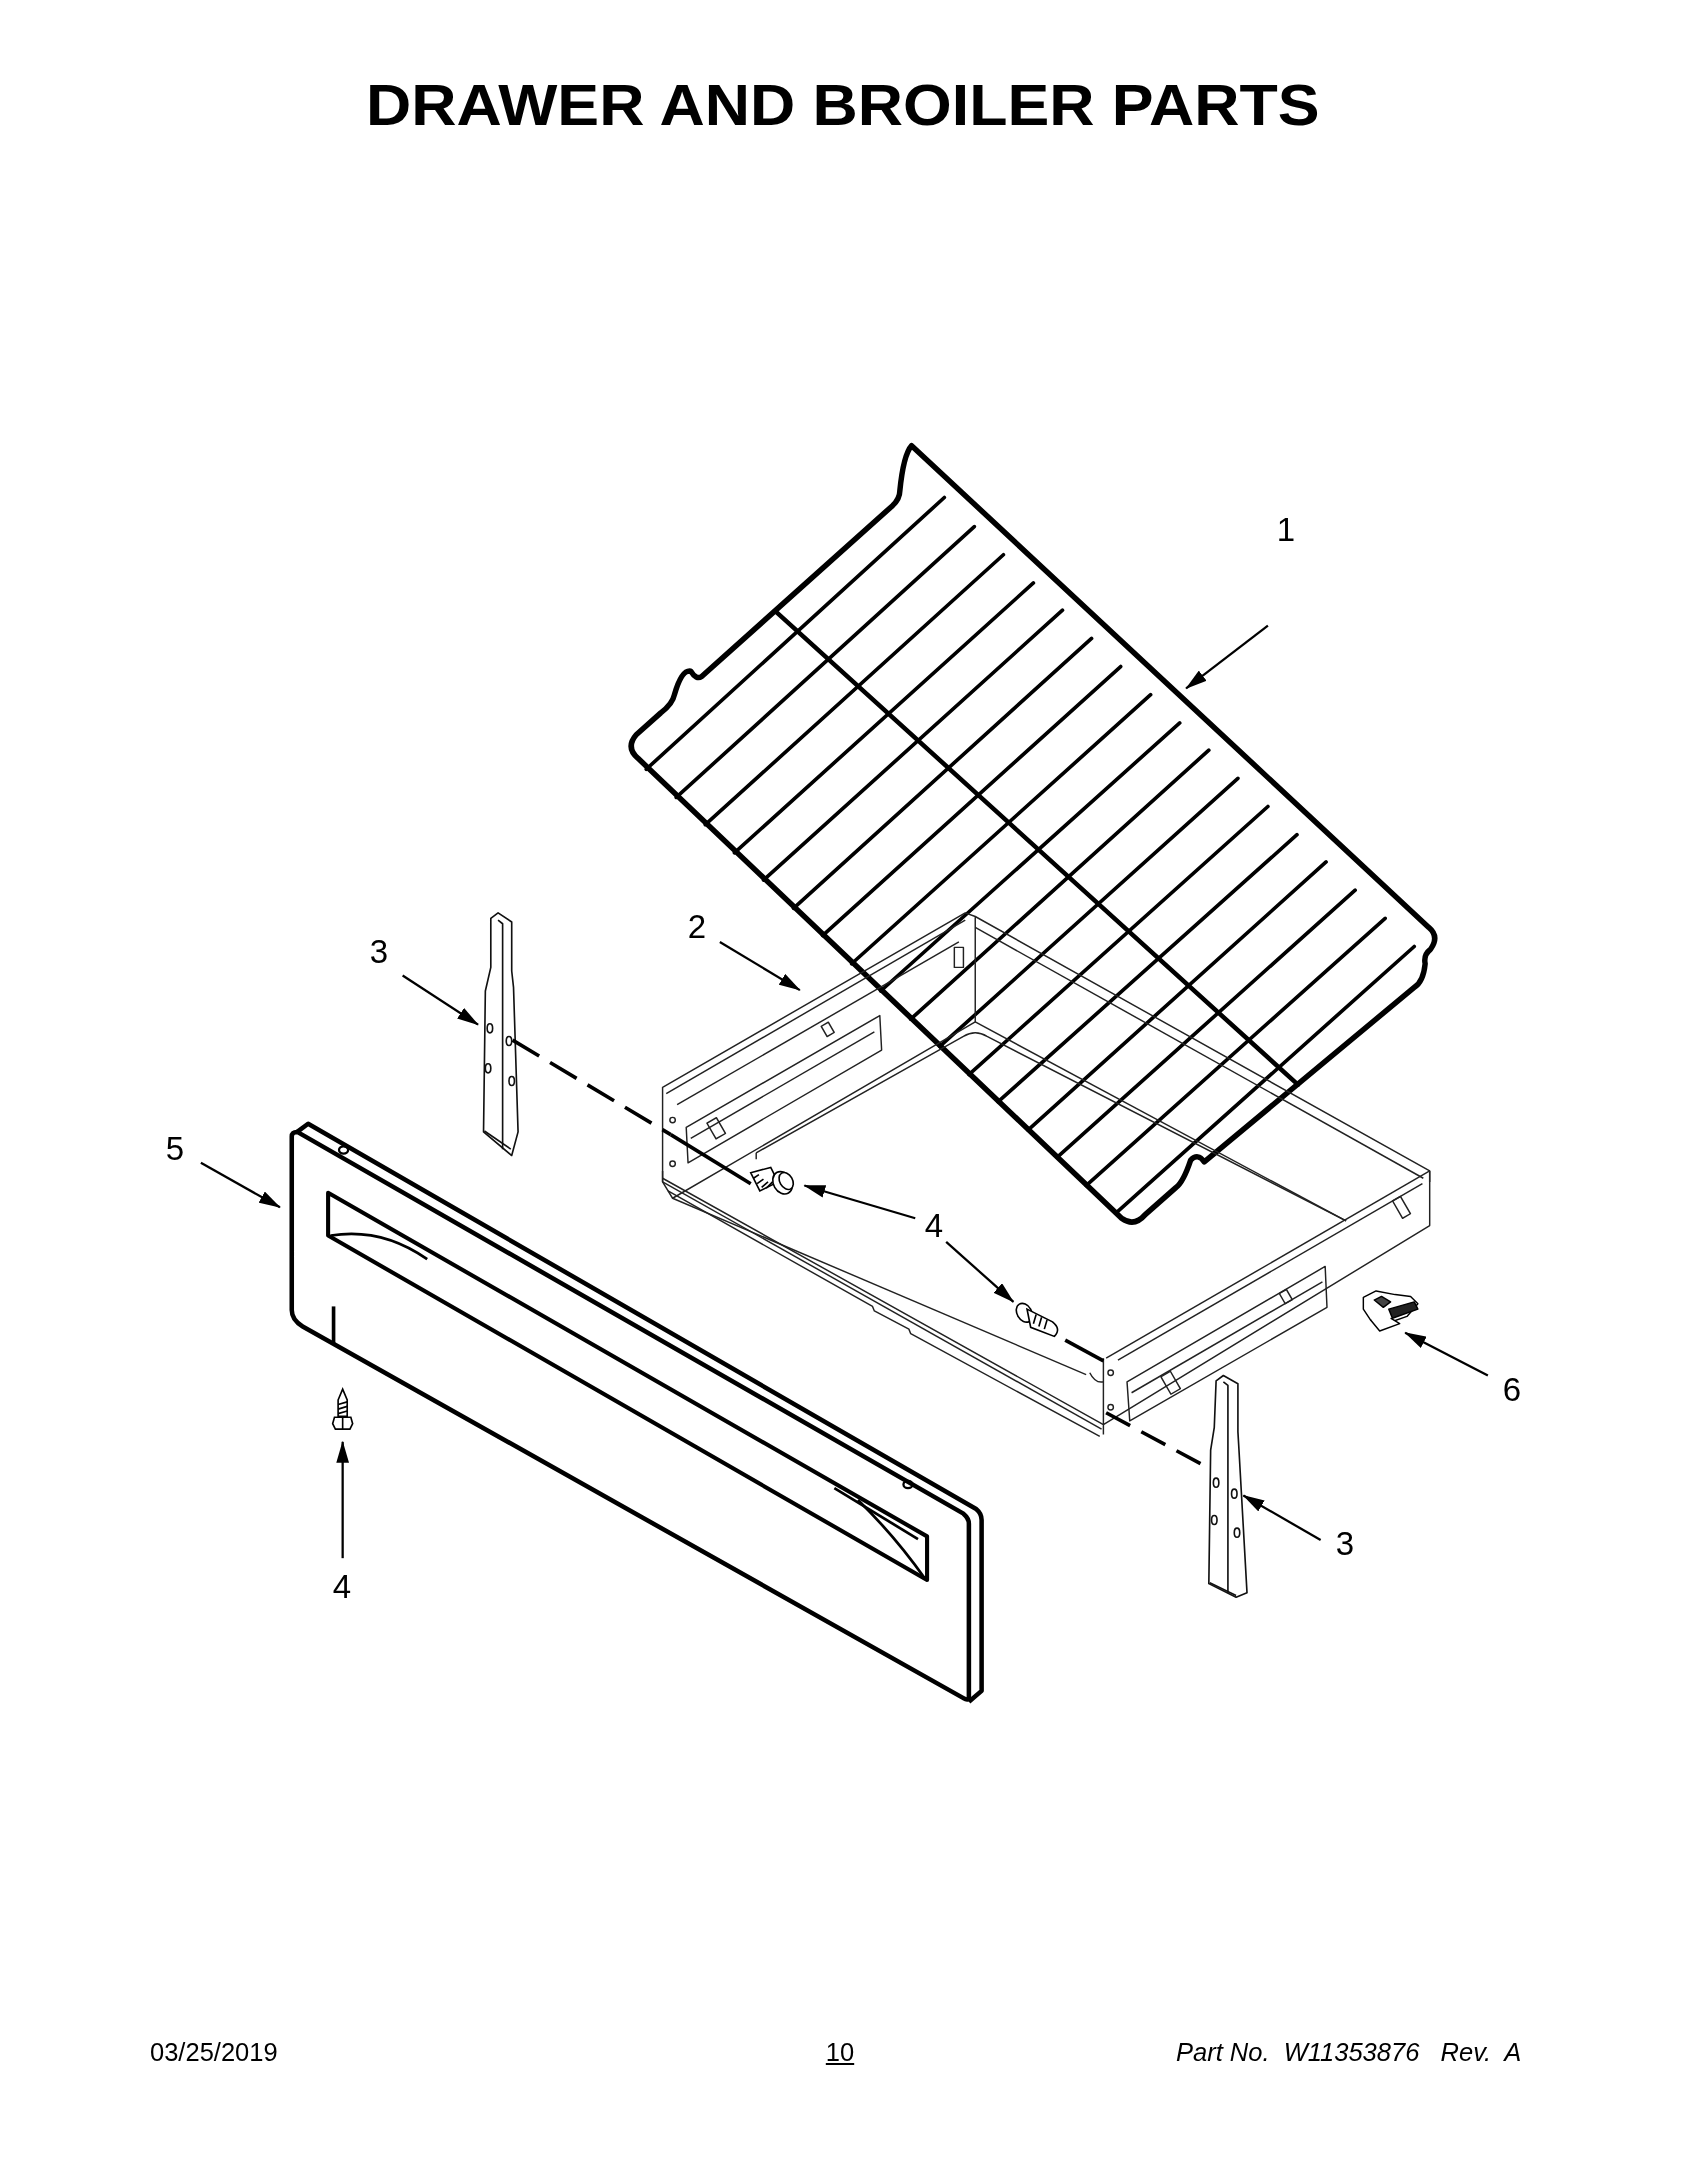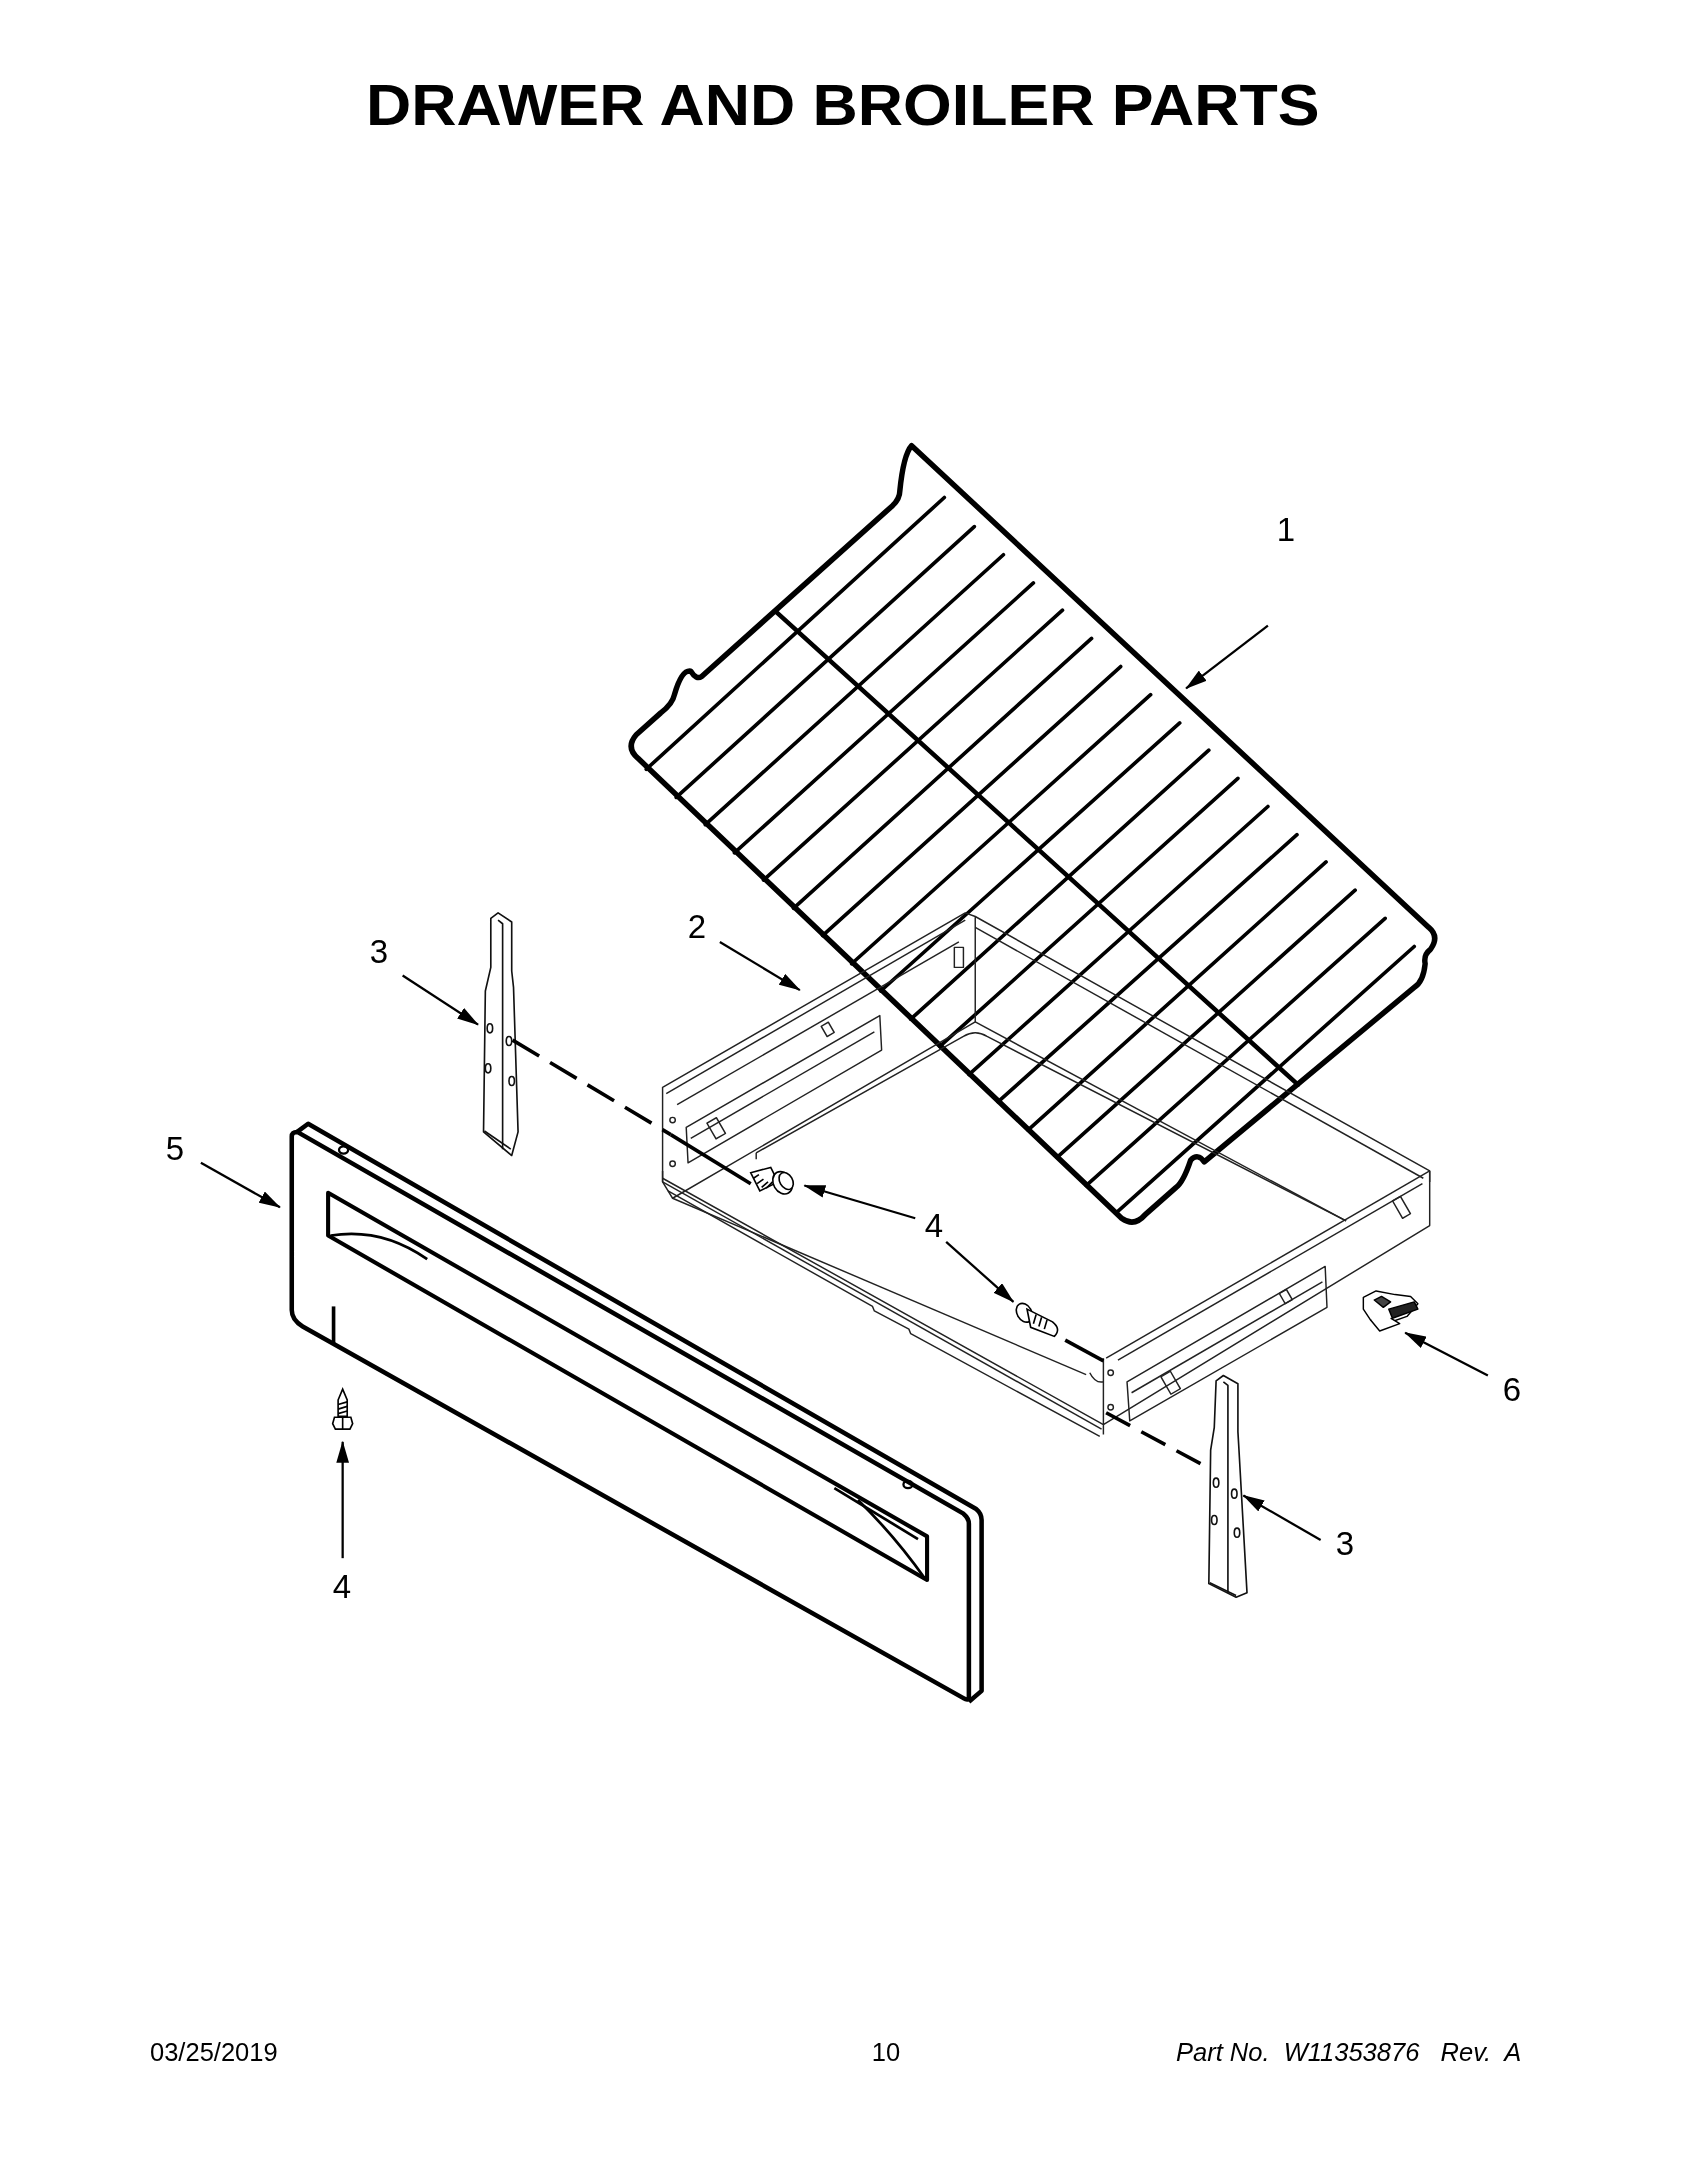--- a/index.html
+++ b/index.html
@@ -2,21 +2,21 @@
 <html style="font-size:14.5px"><head>
 <meta charset="utf-8">
 <style>
   html, body { margin: 0; padding: 0; background: #ffffff; }
   body { width: 1686px; height: 2182px; position: relative; overflow: hidden; font-family: "Liberation Sans", sans-serif; color: #000; }
   .title { position: absolute; left: 0; width: 1686px; top: 71px; text-align: center; font-family: "Liberation Sans", sans-serif; font-weight: bold; font-size: 58px; letter-spacing: 0px; transform: scaleX(1.08); transform-origin: 846px 0; }
   .diagram { position: absolute; left: 0; top: 0; width: 1686px; height: 2182px; }
   .callout { position: absolute; font-family: "Liberation Sans", sans-serif; font-size: 33px; line-height: 33px; transform: translate(-50%, -50%); }
   .footer-text { position: absolute; top: 2039px; font-family: "Liberation Sans", sans-serif; font-size: 25.5px; line-height: 27px; }
   .f-date { left: 150px; }
-  .f-page { left: 886px; transform: translateX(-50%); }
+  .f-page { left: 840px; transform: translateX(-50%); text-decoration: underline; }
   .f-part { left: 1176px; }
 </style>
 </head>
 <body>
 
 <div class="title">DRAWER AND BROILER PARTS</div>
 
 <svg class="diagram" viewBox="0 0 1855 2400" xmlns="http://www.w3.org/2000/svg">
   <defs>
     <marker id="arrow" markerWidth="14" markerHeight="10" refX="13" refY="5" orient="auto" markerUnits="userSpaceOnUse">

